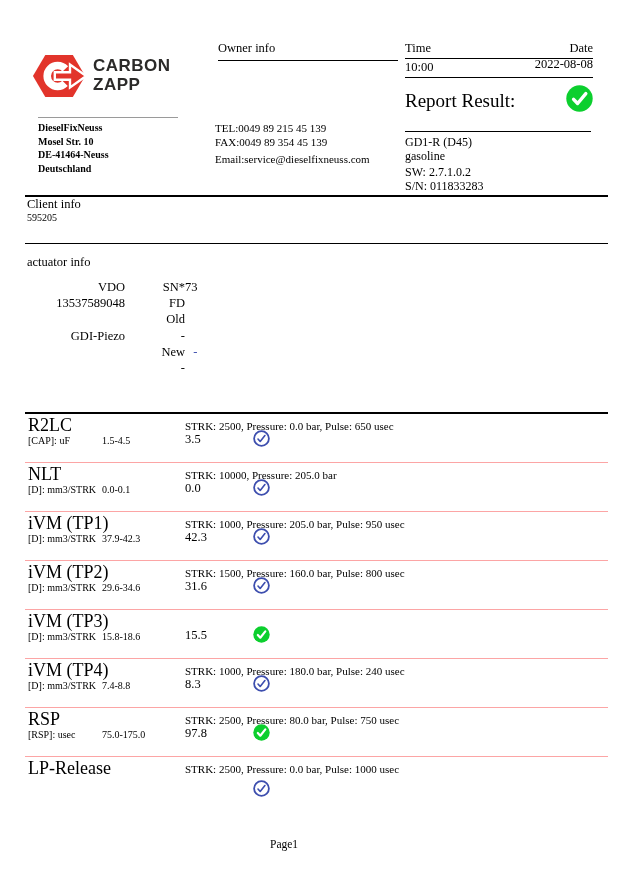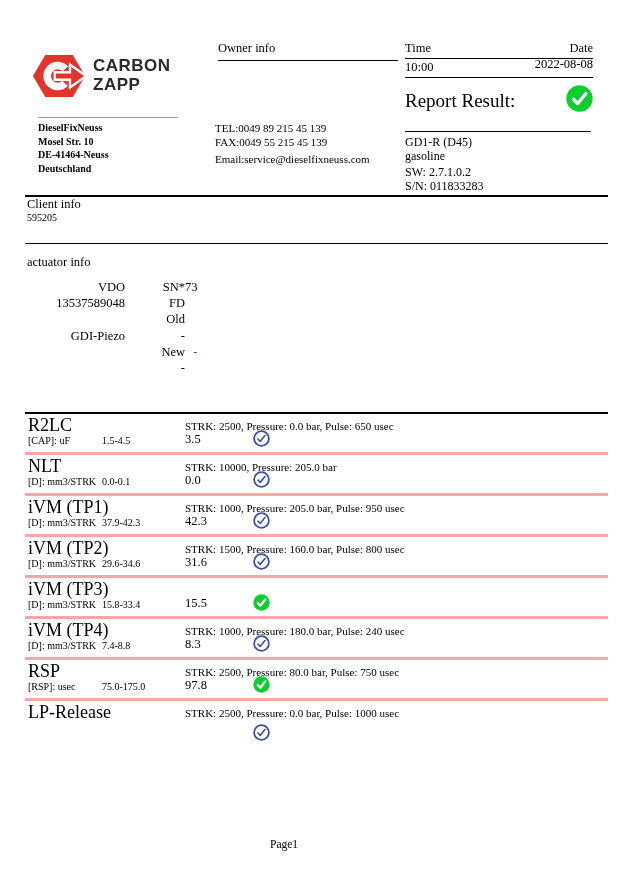--- a/index.html
+++ b/index.html
@@ -42,21 +42,21 @@
   
   #client-label { left:27px; top:197px; font-size:12.5px; }
   #client-value { left:27px; top:212px; font-size:10px; }
   #actuator-label { left:27px; top:255px; font-size:12.5px; }
   #actuator-grid { left:27px; top:279px; display:grid;
     grid-template-columns:98px 60px auto; font-size:12.5px; line-height:16.2px;text-align:right; }
   .blue-text { color:#3d4eae; }
 
   
   #test-table { left:25px; top:412px; width:583px; border-top:2px solid #000; }
-  .test-row { position:relative; height:41px; border-bottom:3px solid #fca5a5; }
+  .test-row { position:relative; height:49px; border-bottom:1px solid #fca5a5; }
   .test-row:last-child { border-bottom:none; height:55px; }
   .t-title { position:absolute; left:3px; top:1px; font-size:18px; }
   .t-cond  { position:absolute; left:160px; top:6px; font-size:11px; }
   .t-sub   { position:absolute; left:3px; top:21px; display:flex; font-size:10px; }
   .t-unit  { min-width:74px; padding-right:4px; }
   .t-value { position:absolute; left:160px; top:18px; font-size:12.5px; }
   .t-check { position:absolute; left:228px; top:16px; width:17px; height:17px; }
   .test-row.tall .t-check { top:23px; }
 
   #page-footer { left:270px; top:838px; font-size:11.5px; }
@@ -102,21 +102,21 @@
 
   <div class="abs" id="owner-rule"></div>
   <div class="abs" id="owner-address">
     <div>DieselFixNeuss</div>
     <div>Mosel Str. 10</div>
     <div>DE-41464-Neuss</div>
     <div>Deutschland</div>
   </div>
   <div class="abs" id="contact-block">
     <div>TEL:0049 89 215 45 139</div>
-    <div>FAX:0049 55 215 45 139</div>
+    <div>FAX:0049 89 354 45 139</div>
     <div class="email">Email:service@dieselfixneuss.com</div>
   </div>
   <div class="abs" id="machine-rule"></div>
   <div class="abs" id="machine-block">
     <div>GD1-R (D45)</div>
     <div>gasoline</div>
     <div class="sw">SW: 2.7.1.0.2</div>
     <div>S/N: 011833283</div>
   </div>
 
@@ -208,21 +208,21 @@
       <span class="t-check"><svg width="17" height="17" viewBox="0 0 17 17">
             <circle cx="8.5" cy="8.5" r="7.4" fill="#ffffff" stroke="#3d4eae" stroke-width="1.8"></circle>
             <path d="M5 9l2.2 2.5 4.7-6" fill="none" stroke="#3d4eae" stroke-width="1.6" stroke-linecap="round" stroke-linejoin="round"></path>
           </svg></span>
     </div>
 
     <div class="test-row">
       <span class="t-title">iVM (TP3)</span>
       <span class="t-sub">
         <span class="t-unit">[D]: mm3/STRK</span>
-        <span class="t-range">15.8-33.4</span>
+        <span class="t-range">15.8-18.6</span>
       </span>
       <span class="t-value">15.5</span>
       <span class="t-check"><svg width="17" height="17" viewBox="0 0 17 17">
             <circle cx="8.5" cy="8.5" r="8.2" fill="#0ccf2e"></circle>
             <path d="M4.8 9l2.5 2.7 5-6.3" fill="none" stroke="#ffffff" stroke-width="2.2" stroke-linecap="round" stroke-linejoin="round"></path>
           </svg></span>
     </div>
 
     <div class="test-row">
       <span class="t-title">iVM (TP4)</span>

